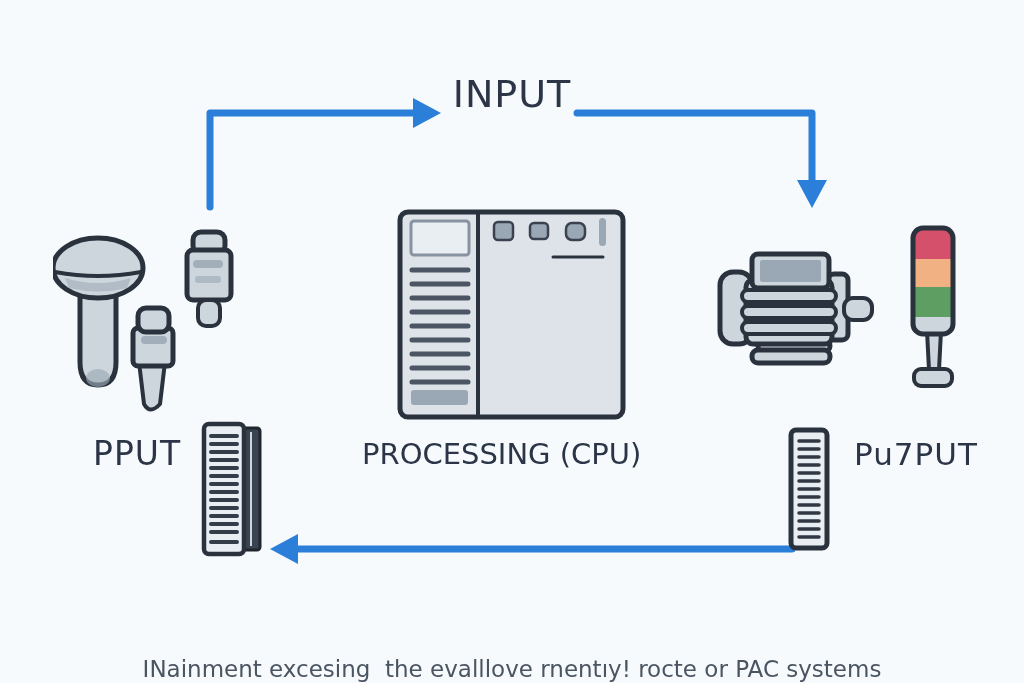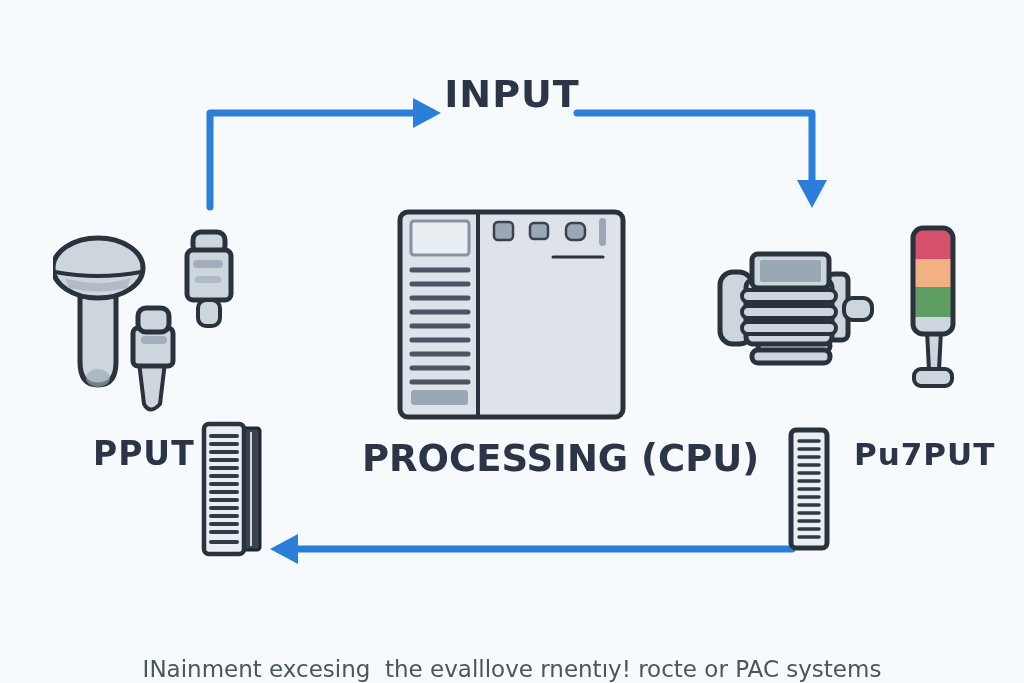--- a/index.html
+++ b/index.html
@@ -11,26 +11,26 @@
   .abs{position:absolute}
   svg{display:block}
   .ink{stroke:var(--sketch-outline,#2a323e);stroke-linejoin:round;stroke-linecap:round}
   .skf{fill:var(--sketch-fill,#cdd6dd)}
   .shf{fill:var(--sketch-shade,#9aa7b4)}
   .panel{fill:var(--panel-fill,#dde3e8)}
   .al{stroke:var(--arrow-blue,#2b7fd9);stroke-width:7;fill:none;stroke-linecap:round;stroke-linejoin:round}
   .af{fill:var(--arrow-blue,#2b7fd9)}
   .title{
     position:absolute;left:0;right:0;top:72px;text-align:center;
-    font-size:38px;font-weight:bold;letter-spacing:1px;
+    font-size:38px;font-weight:normal;letter-spacing:1px;
     color:var(--heading-text,#2b3547);
   }
-  .lbl{position:absolute;font-weight:bold;color:var(--heading-text,#2b3547)}
+  .lbl{position:absolute;font-weight:normal;color:var(--heading-text,#2b3547)}
   #lbl-input{left:93px;top:434px;font-size:33px;letter-spacing:1px}
-  #lbl-proc{left:362px;top:437px;font-size:37px}
+  #lbl-proc{left:362px;top:437px;font-size:29px}
   #lbl-out{left:854px;top:436px;font-size:31px;letter-spacing:1px}
   .caption{
     position:absolute;left:0;right:0;top:594px;text-align:center;
     color:var(--caption-text,#4a5562);font-size:23px;line-height:30px;
     white-space:pre-wrap;
   }
   #sensors{left:53px;top:222px}
   #left-module{left:198px;top:416px}
   #cpu{left:396px;top:206px}
   #motor{left:716px;top:248px}

